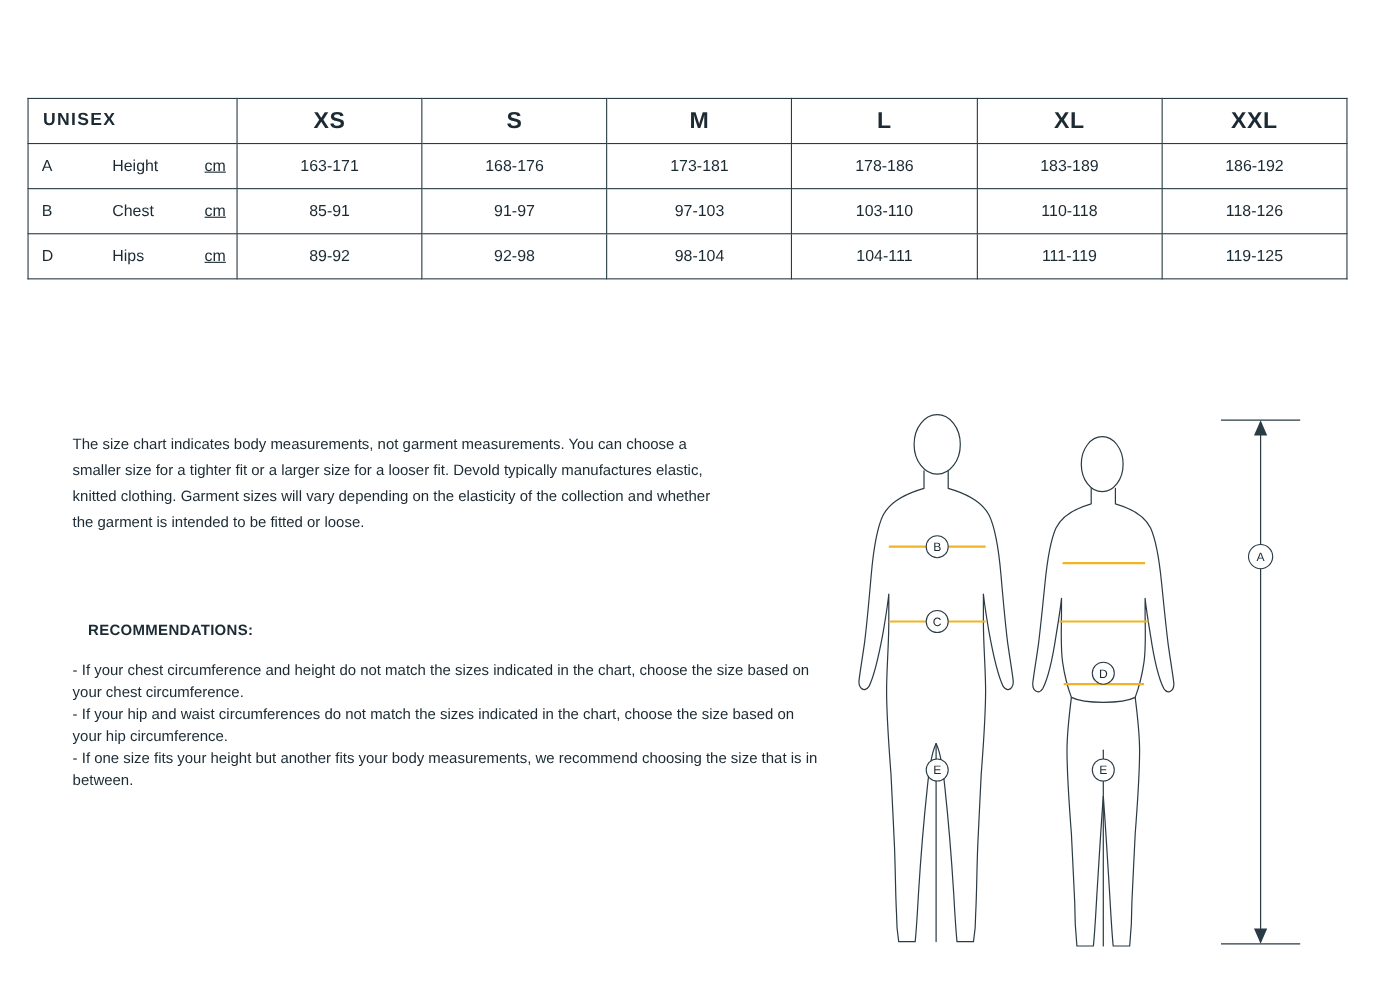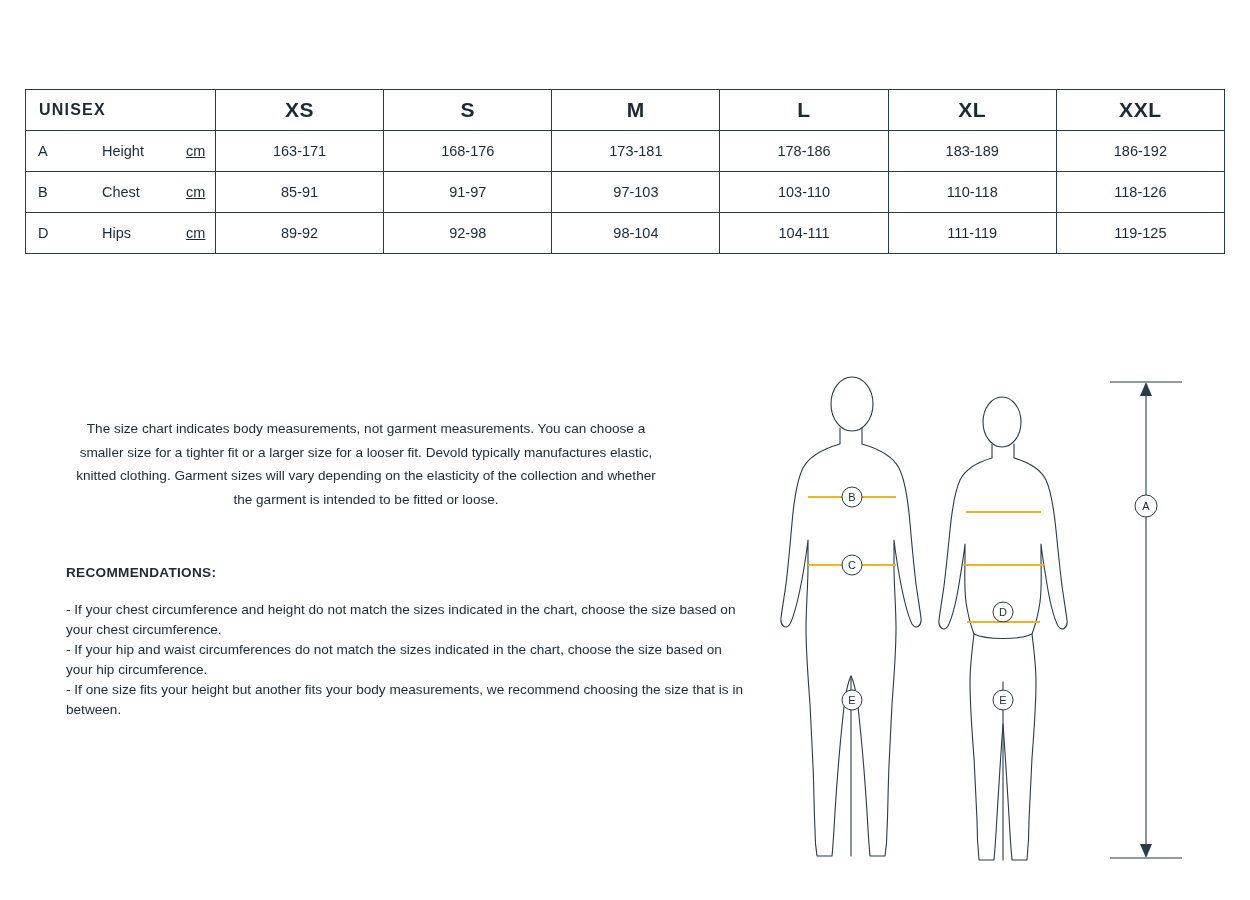--- a/index.html
+++ b/index.html
@@ -51,30 +51,29 @@
     padding-left: 12px;
     font-size: 14.5px;
   }
   .rowlabel .key { display:inline-block; width: 16px; }
   .rowlabel .name { display:inline-block; min-width: 84px; margin-left: 48px; }
   .rowlabel .unit { display:inline-block;text-decoration:underline; }
 
   
   #intro {
     position: absolute;
-    left: 66px; top: 417px;
+    left: 66px; top: 392px;
     width: 600px;
     font-size: 13.6px;
     line-height: 23.6px;
     color: #1b2a33;
-    text-align: center;
   }
   #rec-title {
     position: absolute;
-    left: 66px; top: 565px;
+    left: 80px; top: 565px;
     font-size: 13.6px;
     font-weight: bold;
     letter-spacing: .3px;
   }
   #rec-list {
     position: absolute;
     left: 66px; top: 600px;
     width: 680px;
     font-size: 13.6px;
     line-height: 20px;

